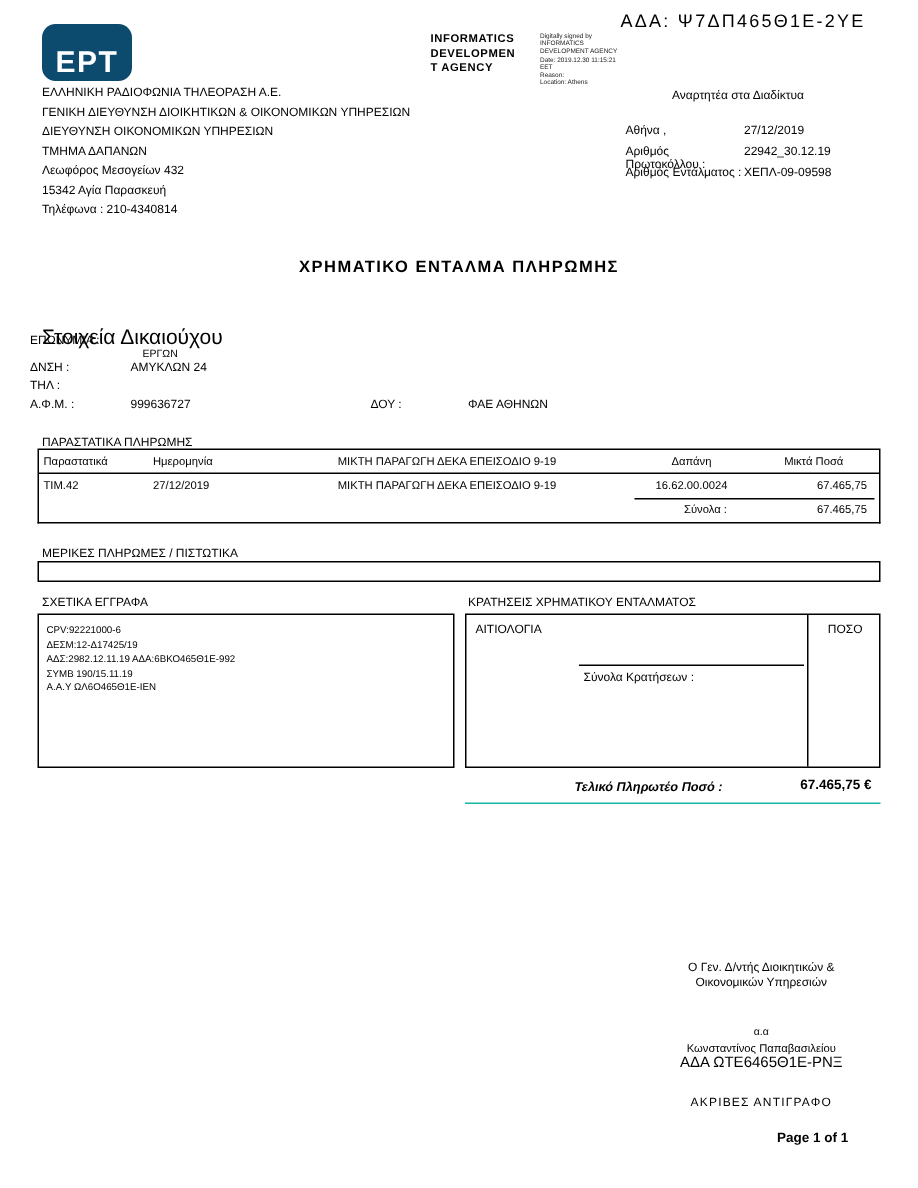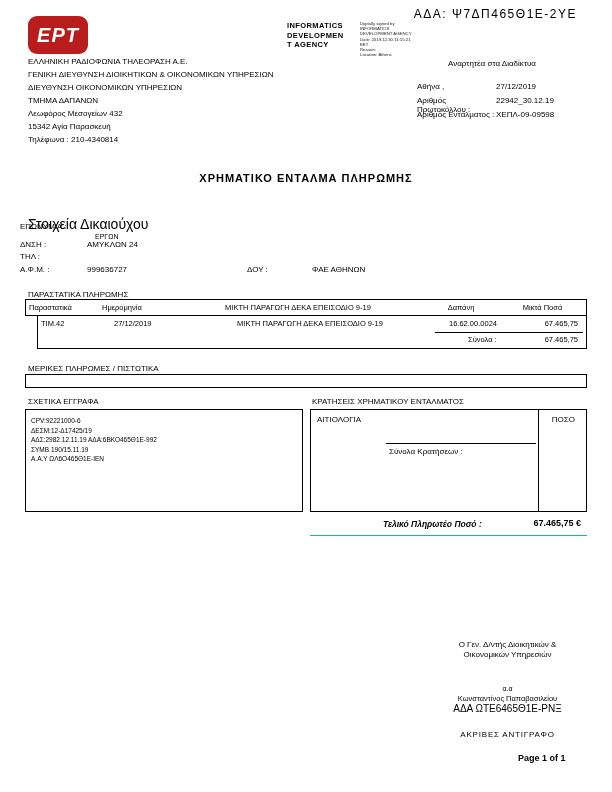--- a/index.html
+++ b/index.html
@@ -3,21 +3,21 @@
 <meta charset="utf-8">
 <style>
 *{margin:0;padding:0;box-sizing:border-box;}
 html,body{background:#ffffff;}
 body{font-family:"Liberation Sans",sans-serif;color:#000;}
 .page{position:relative;width:612px;height:792px;background:#fff;overflow:hidden;}
 .abs{position:absolute;}
 
 .ada-top{top:7px;right:35px;font-size:12px;letter-spacing:1.5px;}
 
-.logo{left:28px;top:16px;width:60px;height:38px;background:#b91c1c;border-radius:9px;display:flex;align-items:center;justify-content:center;font-style:italic;}
+.logo{left:28px;top:16px;width:60px;height:38px;background:#0c4a6e;border-radius:9px;display:flex;align-items:flex-end;justify-content:center;}
 .logo span{color:#fff;font-weight:bold;font-size:20px;letter-spacing:1px;}
 
 .stamp{left:287px;top:21px;width:170px;}
 .stamp-agency{font-size:7.5px;font-weight:bold;line-height:9.5px;letter-spacing:0.4px;}
 .stamp-details{position:absolute;left:73px;top:0;width:85px;font-size:4.3px;line-height:5.2px;color:#222;}
 
 .sender{left:28px;top:57px;font-size:8px;}
 .sender div{height:13px;}
 
 .posting-note{left:448px;top:59px;font-size:8px;}
@@ -36,21 +36,21 @@
 .r-name2{top:233px;left:95px;font-size:7px;}
 .r-addr{top:240px;}
 .r-tel{top:252px;}
 .r-afm{top:265px;}
 .afm-val{width:160px;flex-shrink:0;}
 .doy-label{width:65px;flex-shrink:0;}
 
 .inv-title{left:28px;top:290px;font-size:8px;}
 .inv-table{left:25px;top:299px;width:562px;font-size:7.5px;}
 .inv-head{display:flex;border:1px solid #000;padding:3px;}
-.inv-body{border:1px solid #000;border-top:none;height:33px;position:relative;margin-left:12px;}
+.inv-body{border:1px solid #000;border-top:none;height:33px;position:relative;}
 .inv-row{display:flex;padding:3px;}
 .c1{width:73px;}
 .c2{width:74px;}
 .c3{width:244px;text-align:center;}
 .c4{width:82px;text-align:center;}
 .c5{flex:1;text-align:center;}
 .inv-row .c5{text-align:right;padding-right:5px;}
 .inv-totals{position:absolute;left:397px;right:3px;top:16px;border-top:1px solid #000;padding-top:2px;display:flex;justify-content:space-between;}
 .inv-totals .tot-label{margin-left:33px;}
 .inv-totals .tot-value{padding-right:5px;}

